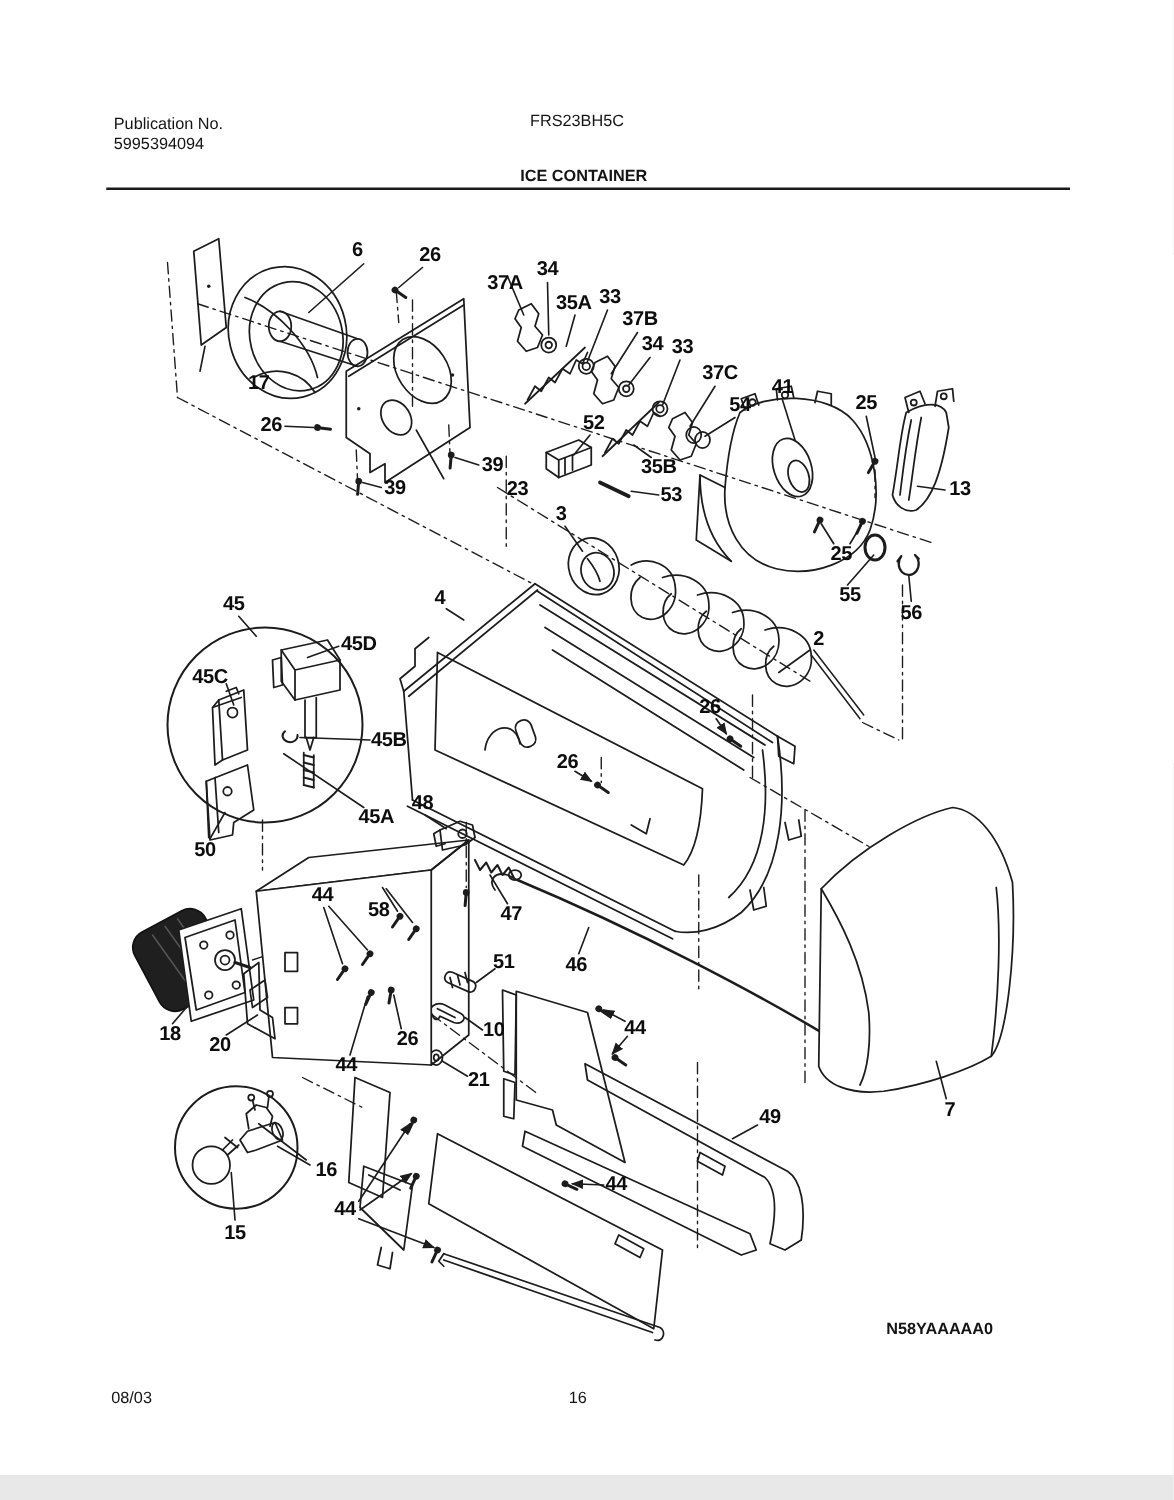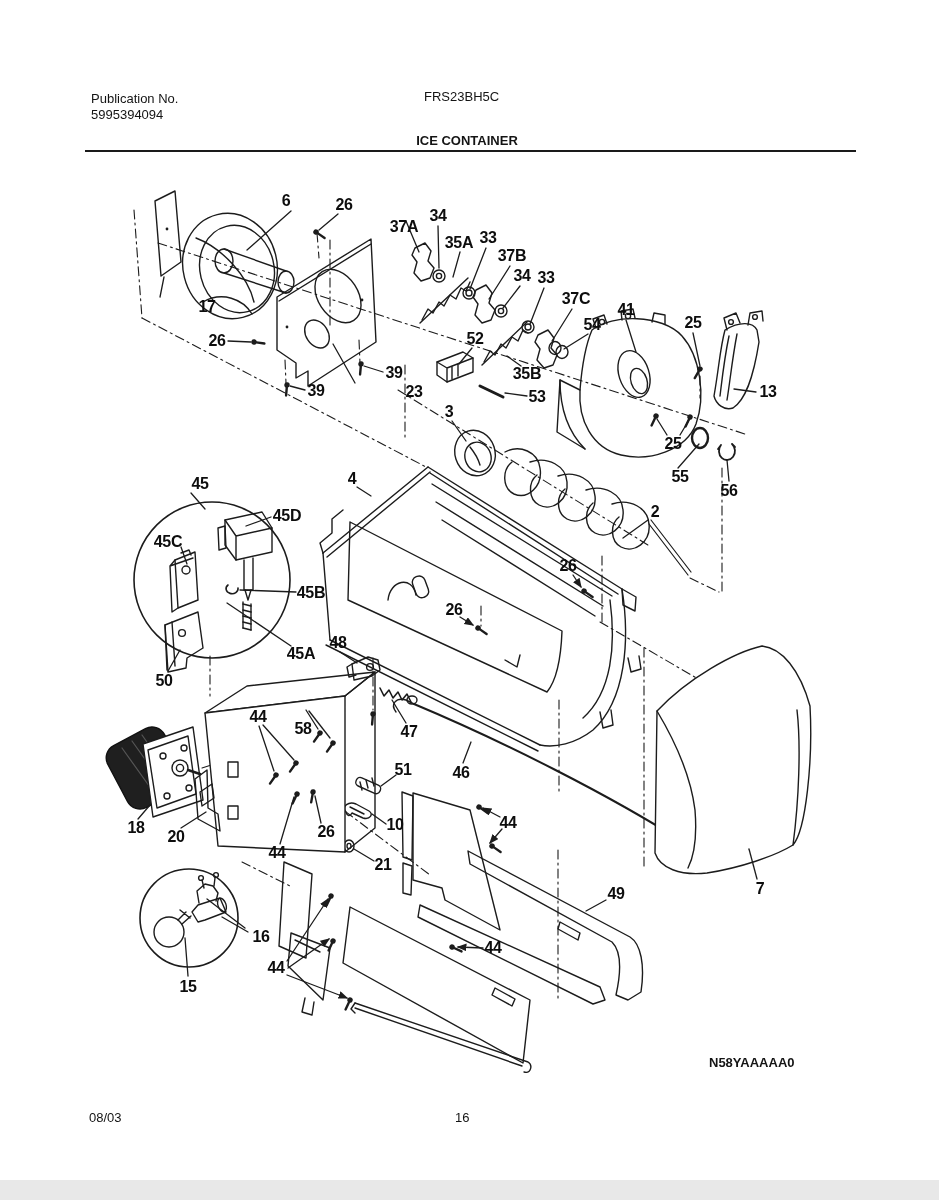--- a/index.html
+++ b/index.html
@@ -393,21 +393,21 @@
       <span class="callout" style="left: 217px; top: 341px;">26</span>
       <span class="callout" style="left: 316px; top: 391px;">39</span>
       <span class="callout" style="left: 370px; top: 392px; margin-left: 44px;">23</span>
       <span class="callout" style="left: 394px; top: 373px;">39</span>
       <span class="callout" style="left: 527px; top: 374px;">35B</span>
       <span class="callout" style="left: 537px; top: 397px;">53</span>
       <span class="callout" style="left: 449px; top: 412px;">3</span>
       <span class="callout" style="left: 673px; top: 444px;">25</span>
       <span class="callout" style="left: 680px; top: 477px;">55</span>
       <span class="callout" style="left: 729px; top: 491px;">56</span>
-      <span class="callout" style="left: 200px; top: 484px;">45</span>
+      <span class="callout" style="left: 187px; top: 484px;">45</span>
       <span class="callout" style="left: 287px; top: 516px;">45D</span>
       <span class="callout" style="left: 352px; top: 479px;">4</span>
       <span class="callout" style="left: 655px; top: 512px;">2</span>
       <span class="callout" style="left: 168px; top: 542px;">45C</span>
       <span class="callout" style="left: 568px; top: 566px;">26</span>
       <span class="callout" style="left: 311px; top: 593px;">45B</span>
       <span class="callout" style="left: 454px; top: 610px;">26</span>
       <span class="callout" style="left: 301px; top: 654px;">45A</span>
       <span class="callout" style="left: 338px; top: 643px;">48</span>
       <span class="callout" style="left: 164px; top: 681px;">50</span>

